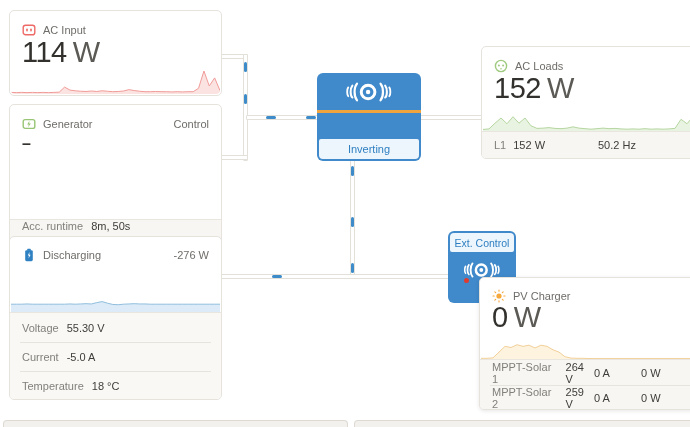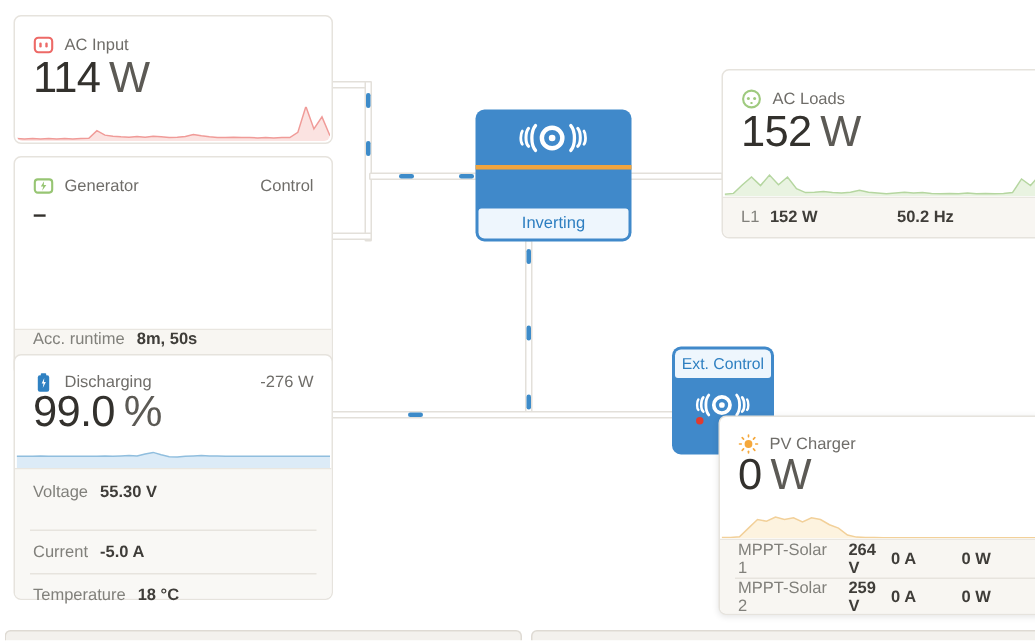--- a/index.html
+++ b/index.html
@@ -19,21 +19,21 @@
   .hdr .lbl{font-size:11px;color:#6f6d69;}
   .hdr .right{margin-left:auto;font-size:11px;color:#6f6d69;}
   .big{position:absolute;left:12px;display:flex;align-items:baseline;gap:6px;
        font-size:29px;color:#33312d;letter-spacing:-0.5px;line-height:1;}
   .big .unit{color:#5c5a55;}
   .spark{position:absolute;left:1px;right:1px;overflow:hidden;border-radius:0 0 4px 4px;}
   .spark svg{display:block;width:100%;height:100%;}
   .footer{position:absolute;left:0;right:0;bottom:0;background:#f8f6f2;border-top:1px solid #e9e6e0;
           border-radius:0 0 4px 4px;box-sizing:border-box;font-size:11px;}
   .kv-lbl{color:#81807b;}
-  .kv-val{color:#3f3d39;font-weight:bold;}
+  .kv-val{color:#3f3d39;font-weight:normal;}
   .frow{display:flex;align-items:center;margin:0 10px;padding:0 2px;box-sizing:border-box;}
   .frow + .frow{border-top:1px solid #e7e4de;}
 
   
   .node{position:absolute;background:#4089ca;border-radius:6px;z-index:3;}
   .node-band{position:absolute;left:2px;right:2px;display:flex;align-items:center;justify-content:center;
              font-size:11px;color:#2e7fc1;background:#eef6fd;}
   .band-bottom{bottom:2px;height:20px;border-radius:2px 2px 4px 4px;}
   .band-top{top:2px;height:19px;border-radius:4px 4px 2px 2px;font-size:10.5px;}
   .accent-line{position:absolute;left:0;right:0;height:3px;background:#f0a43e;}
@@ -109,36 +109,32 @@
   <div class="card" style="left:9px;top:236px;width:213px;height:164px;">
     <div class="hdr" style="top:11px;">
       <svg class="icon" width="14" height="14" viewBox="0 0 14 14">
         <rect x="5.2" y="0.8" width="3.6" height="2" rx="0.6" fill="#2f81c2"></rect>
         <rect x="3.2" y="2.2" width="7.6" height="11" rx="1.4" fill="#2f81c2"></rect>
         <polygon points="7.5,4 5.8,7.6 7,7.6 6.5,10.6 8.6,6.7 7.3,6.7" fill="#fff"></polygon>
       </svg>
       <span class="lbl">Discharging</span>
       <span class="right">-276 W</span>
     </div>
-    <div class="big" style="top:24px;">
-      <span>99.0</span>
-        <span class="unit">%</span>
-    </div>
     <div class="spark" style="bottom:87px;height:26px;border-radius:0;">
         <svg viewBox="0 0 100 30" preserveAspectRatio="none">
           <polygon points="0,30 0.00,21.00 2.56,21.00 5.13,21.00 7.69,20.70 10.26,21.00 12.82,21.00 15.38,21.00 17.95,21.00 20.51,21.00 23.08,21.00 25.64,21.00 28.21,20.70 30.77,21.00 33.33,20.70 35.90,20.40 38.46,20.70 41.03,19.20 43.59,18.00 46.15,19.80 48.72,21.30 51.28,21.60 53.85,21.00 56.41,20.70 58.97,20.40 61.54,20.70 64.10,20.70 66.67,21.00 69.23,21.00 71.79,21.00 74.36,21.00 76.92,21.00 79.49,21.00 82.05,21.00 84.62,21.00 87.18,21.00 89.74,21.00 92.31,21.00 94.87,21.00 97.44,21.00 100.00,21.00 100,30" fill="#dcebf7"></polygon>
           <polyline points="0.00,21.00 2.56,21.00 5.13,21.00 7.69,20.70 10.26,21.00 12.82,21.00 15.38,21.00 17.95,21.00 20.51,21.00 23.08,21.00 25.64,21.00 28.21,20.70 30.77,21.00 33.33,20.70 35.90,20.40 38.46,20.70 41.03,19.20 43.59,18.00 46.15,19.80 48.72,21.30 51.28,21.60 53.85,21.00 56.41,20.70 58.97,20.40 61.54,20.70 64.10,20.70 66.67,21.00 69.23,21.00 71.79,21.00 74.36,21.00 76.92,21.00 79.49,21.00 82.05,21.00 84.62,21.00 87.18,21.00 89.74,21.00 92.31,21.00 94.87,21.00 97.44,21.00 100.00,21.00" fill="none" stroke="#90bede" stroke-width="1" vector-effect="non-scaling-stroke"></polyline>
         </svg>
       </div>
     <div class="footer" style="height:87px;background:#f9f8f5;">
       <div class="frow" style="height:29px;gap:8px;">
         <span class="kv-lbl">Voltage</span>
         <span class="kv-val">55.30 V</span>
       </div>
-      <div class="frow" style="height:29px;gap:8px;margin-top:11px;">
+      <div class="frow" style="height:29px;gap:8px;">
         <span class="kv-lbl">Current</span>
         <span class="kv-val">-5.0 A</span>
       </div>
       <div class="frow" style="height:28px;gap:8px;">
         <span class="kv-lbl">Temperature</span>
         <span class="kv-val">18 °C</span>
       </div>
     </div>
   </div>
 

